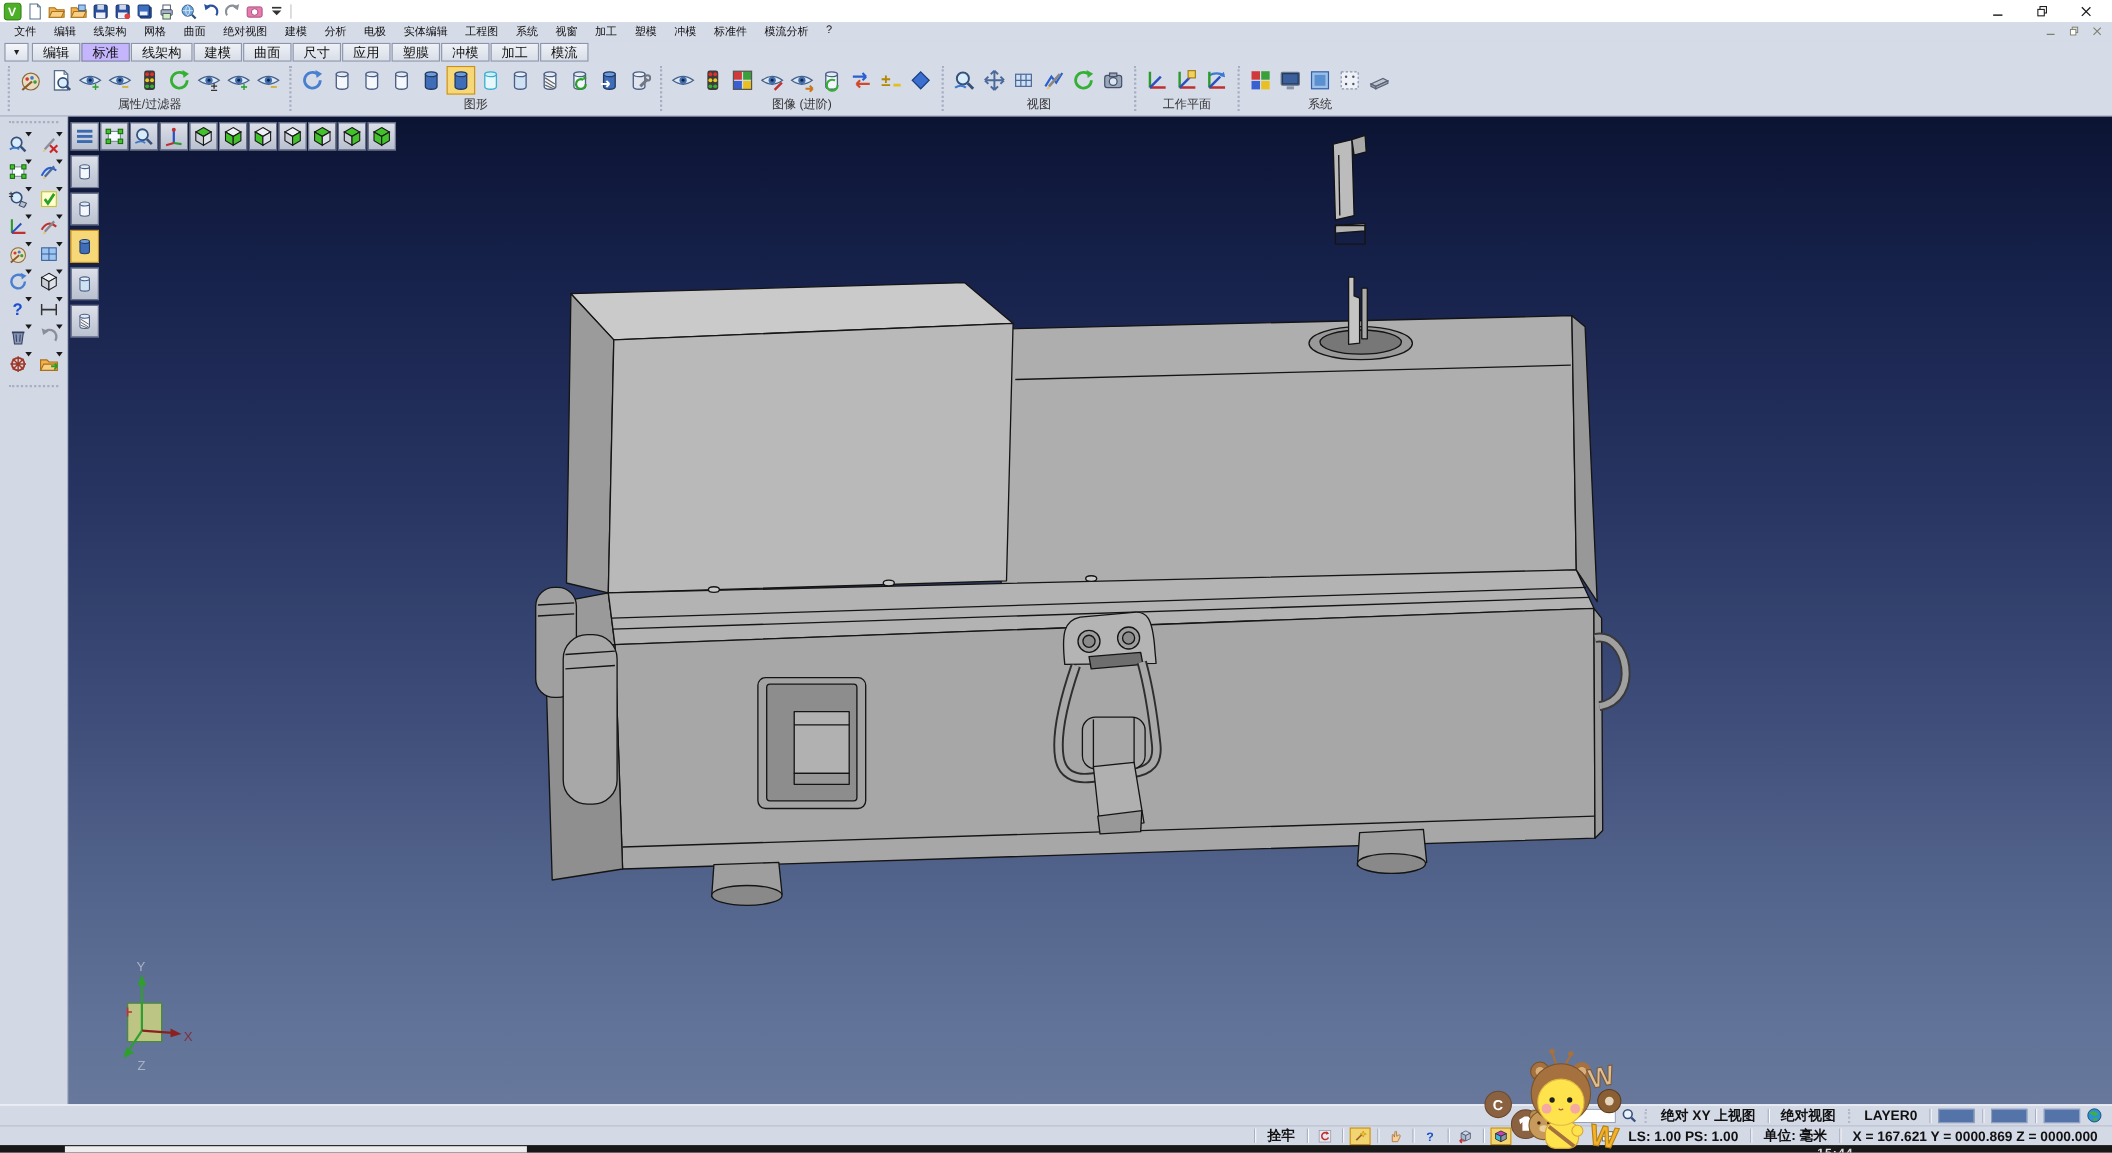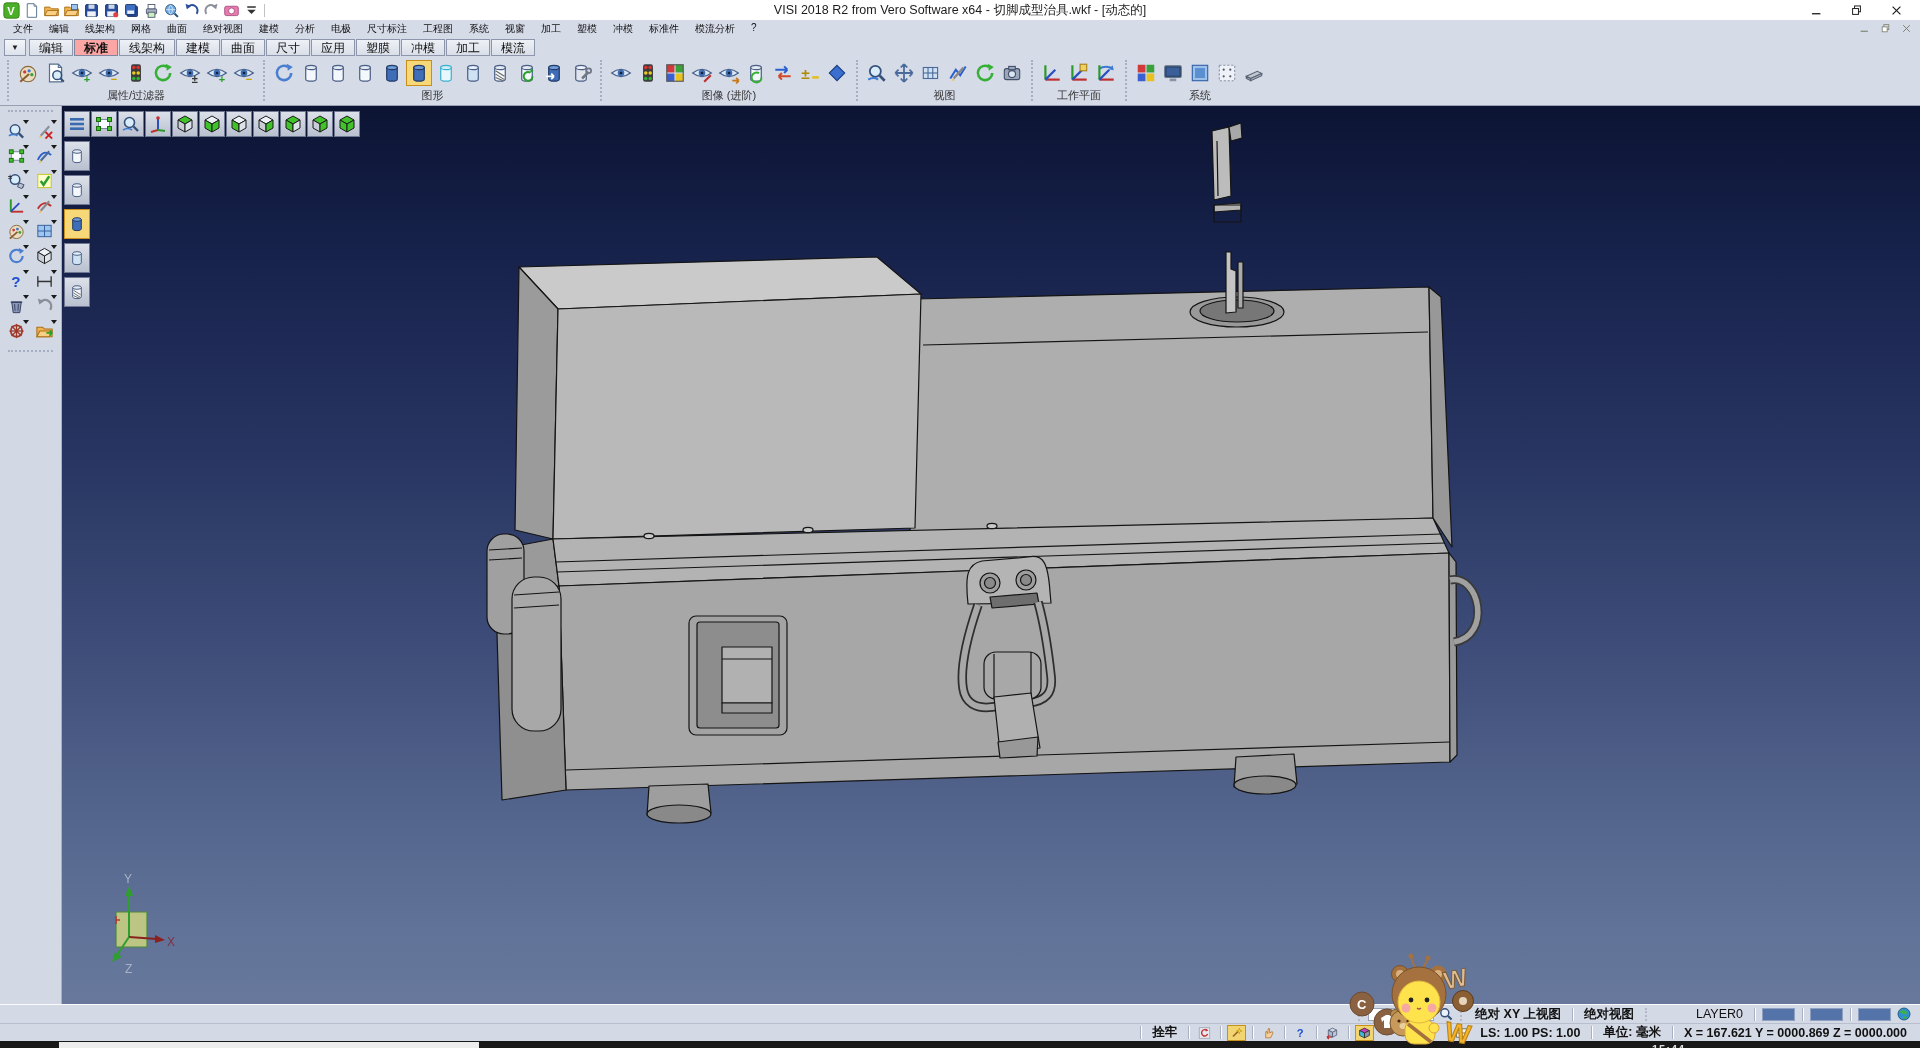--- a/index.html
+++ b/index.html
@@ -23,21 +23,21 @@
 .menu-item { padding:0 8px; font-size:10px; white-space:nowrap; }
 .mdi-controls { margin-left:auto; display:flex; gap:10px; padding-right:8px; color:#7b7f6a; }
 .mdi-btn { width:11px; height:11px; }
 
 
 .tabbar { height:19px; background:#d6dbe8; display:flex; align-items:flex-end; padding-left:4px; }
 .tab-dd { width:22px; height:17px; border:1px solid #8d96aa; background:linear-gradient(#f4f6fa,#dde2ec);
   display:flex; align-items:center; justify-content:center; font-size:8px; color:#222; margin-right:3px; }
 .tab { height:17px; line-height:16px; padding:0 9px; border:1px solid #8d96aa;
   background:linear-gradient(#eef1f6,#d9dee8); margin-right:1px; font-size:12px; white-space:nowrap; }
-.tab.selected { background:#fca5a5; font-weight:bold; border-color:#7d88a0; }
+.tab.selected { background:#c4b5fd; font-weight:normal; border-color:#7d88a0; }
 
 
 .ribbon { height:50px; background:#d6dbe8; border-bottom:1px solid #98a0b4; display:flex; align-items:stretch; padding-left:4px; }
 .rgrip { width:0; border-left:2px dotted #a8aec2; margin:4px 3px; }
 .rgroup { display:flex; flex-direction:column; align-items:center; padding:1px 3px 0; }
 .rgroup-icons { display:flex; align-items:center; gap:1px; height:31px; }
 .ricon { width:26px; height:26px; padding:2px; }
 .ricon.selected { background:#f7d878; border:1px solid #c89018; padding:1px; }
 .rgroup-label { font-size:11px; color:#333; line-height:14px; white-space:nowrap; }
 
@@ -62,21 +62,21 @@
 
 
 .statusbar1 { position:absolute; top:1004px; left:0; width:1920px; height:19px; background:#d4d9e6;
   border-top:1px solid #fbfbfd; display:flex; align-items:center; font-size:12.5px; }
 .statusbar2 { position:absolute; top:1023px; left:0; width:1920px; height:18px; background:#d4d9e6;
   border-top:1px solid #b8bfce; display:flex; align-items:center; font-size:12.5px; }
 .sb-right { margin-left:auto; display:flex; align-items:center; height:100%; padding-right:6px; }
 .sb-sep { width:1px; height:13px; background:#a8b0c2; margin:0 4px; box-shadow:1px 0 0 #fff; }
 .sb-grip { width:4px; height:13px; border-left:2px dotted #b2b8c8; margin:0 4px; }
 .sb-sec { padding:0 7px; white-space:nowrap;font-weight:bold; }
-.bold { font-weight:normal;margin-left:36px; }
+.bold { font-weight:bold; }
 .search-box { width:66px; height:13px; background:#fff; border:1px solid #98a2b8; margin:0 2px; }
 .sb-icon { width:16px; height:16px; margin:0 2px; }
 .swatch { width:33px; height:13px; border:1px solid #90a0c0; margin:0 3px; }
 .sb2-btn { width:19px; height:16px; padding:1px; margin:0 2px; }
 .sb2-btn.selected { background:#f2d470; border:1px solid #c89018; padding:0; }
 .sb2-spacer { width:74px; }
 
 
 .taskbar { position:absolute; top:1041px; left:0; width:1920px; height:7px; background:#181818; overflow:hidden; }
 .task-light { position:absolute; left:59px; top:1px; width:420px; height:6px; background:#ededed; }
@@ -170,21 +170,20 @@
         </svg>
       </div>
       <div class="qicon">
         <svg viewBox="0 0 20 20" xmlns="http://www.w3.org/2000/svg">
           <rect x="5" y="5" width="10" height="1.8" fill="#333"></rect>
           <path d="M5 9 L15 9 L10 14Z" fill="#333"></path>
         </svg>
       </div>
     </div>
   <div class="qat-sep"></div>
-  <div class="title-text">VISI 2018 R2 from Vero Software x64 - 切脚成型治具.wkf - [动态的]</div>
   <div class="win-controls">
       <div class="win-btn">
         <span class="glyph" style="color:#1c1c1c">
           <svg viewBox="0 0 20 20" xmlns="http://www.w3.org/2000/svg">
             <rect x="3" y="14" width="13" height="2" fill="currentColor"></rect>
           </svg>
         </span>
       </div>
       <div class="win-btn">
         <span class="glyph" style="color:#1c1c1c">
@@ -209,21 +208,21 @@
   <div style="display:flex">
       <div class="menu-item">文件</div>
       <div class="menu-item">编辑</div>
       <div class="menu-item">线架构</div>
       <div class="menu-item">网格</div>
       <div class="menu-item">曲面</div>
       <div class="menu-item">绝对视图</div>
       <div class="menu-item">建模</div>
       <div class="menu-item">分析</div>
       <div class="menu-item">电极</div>
-      <div class="menu-item">尺寸标注</div>
+      <div class="menu-item">实体编辑</div>
       <div class="menu-item">工程图</div>
       <div class="menu-item">系统</div>
       <div class="menu-item">视窗</div>
       <div class="menu-item">加工</div>
       <div class="menu-item">塑模</div>
       <div class="menu-item">冲模</div>
       <div class="menu-item">标准件</div>
       <div class="menu-item">模流分析</div>
       <div class="menu-item">?</div>
     </div>

